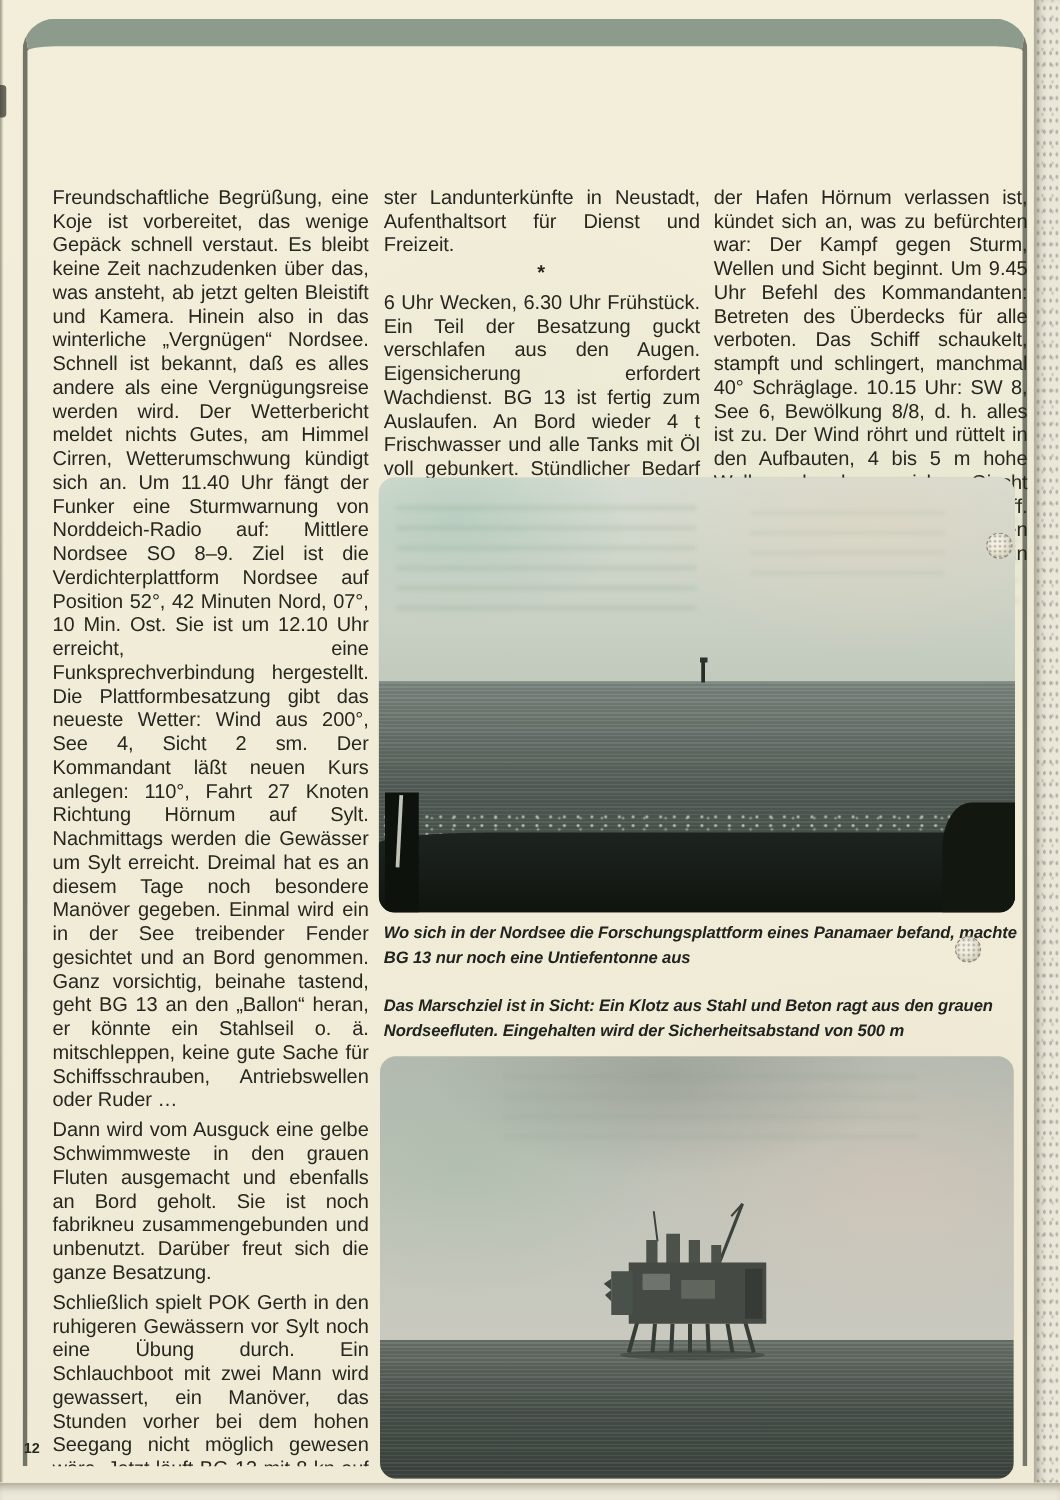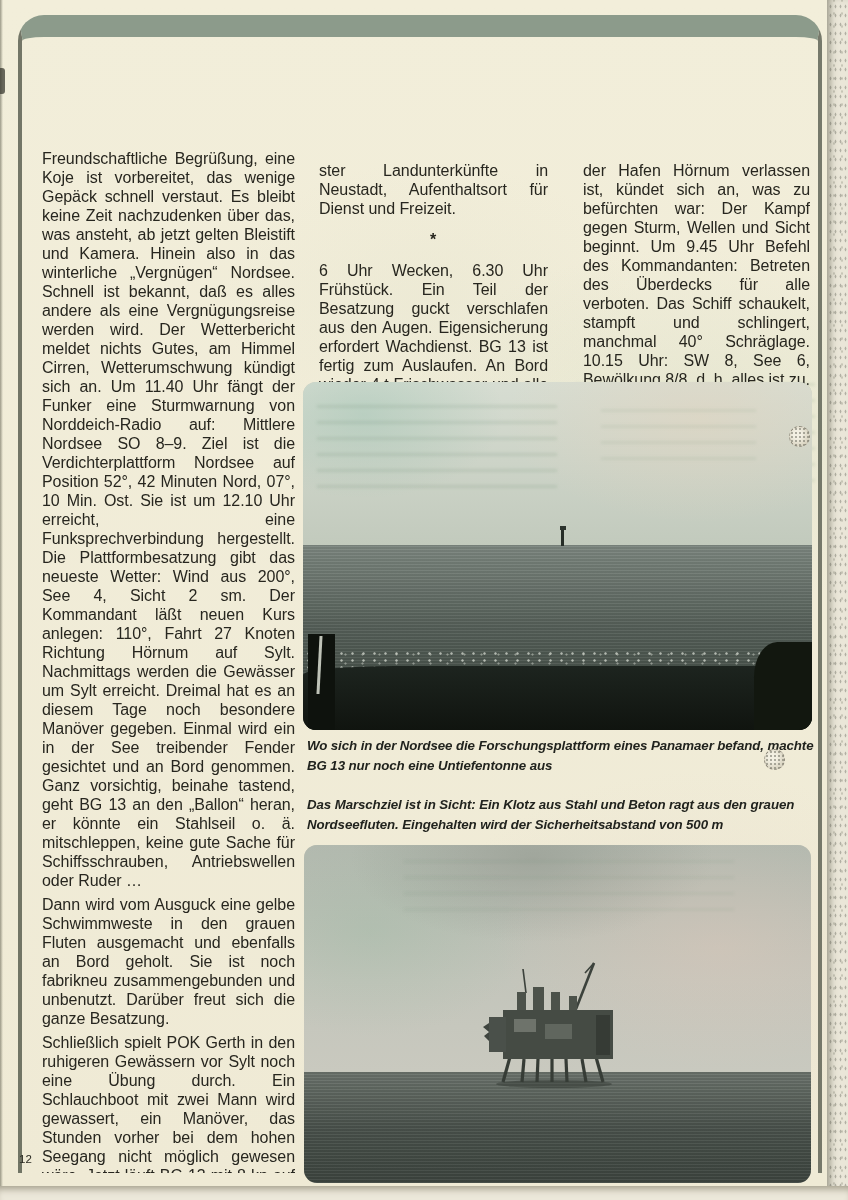--- a/index.html
+++ b/index.html
@@ -48,22 +48,22 @@
     position:absolute;top:149px;width:253px;
     font-size:16px;line-height:19px;letter-spacing:-0.05px;
     text-align:justify;color:#27261f;
   }
   .col p{margin:0 0 5px 0;}
   #col1{left:42px;height:1024px;overflow:hidden;}
   #col2{left:307px;}
   #col3{left:571px;width:251px;}
   .separator{text-align:center;margin:3px 0 5px !important;letter-spacing:1px;font-weight:bold;}
   .dateline{margin:0 !important;}
-  .bodytext{margin:12px !important;}
-  .pageno{position:absolute;left:19px;top:1153px;font-size:11.5px;font-weight:normal;color:#2a2a22;}
+  .bodytext{margin:0 !important;}
+  .pageno{position:absolute;left:19px;top:1153px;font-size:11.5px;font-weight:bold;color:#2a2a22;}
   
   .fig{position:absolute;border-radius:13px;overflow:hidden;
        box-shadow:inset 0 0 22px rgba(35,40,35,0.28), inset 0 0 0 1px rgba(240,238,225,0.25);}
   #fig1{left:303px;top:382px;width:509px;height:348px;}
   #fig2{left:304px;top:845px;width:507px;height:338px;}
   .sky1{position:absolute;left:0;right:0;top:0;height:163px;
     background:
       radial-gradient(ellipse 200px 120px at 12% 20%, rgba(145,190,172,0.38), transparent 70%),
       radial-gradient(ellipse 260px 140px at 78% 22%, rgba(228,212,190,0.5), transparent 75%),
       linear-gradient(#d7ddd2,#c2cabd);}

